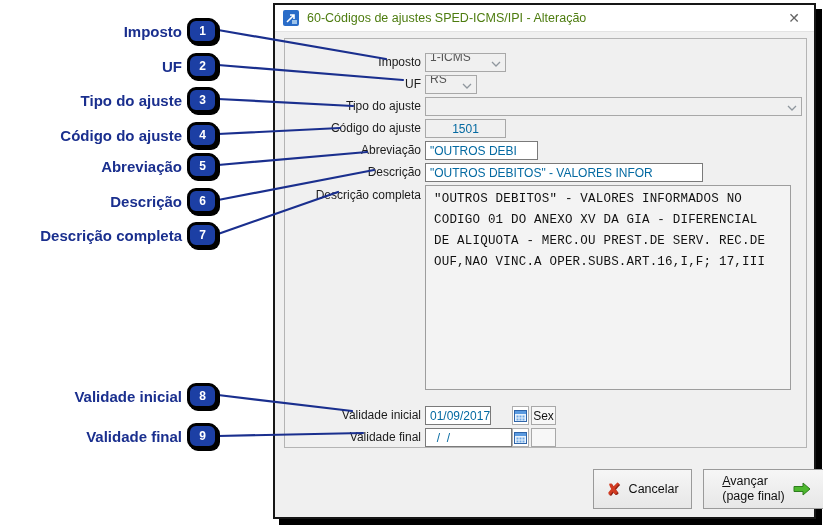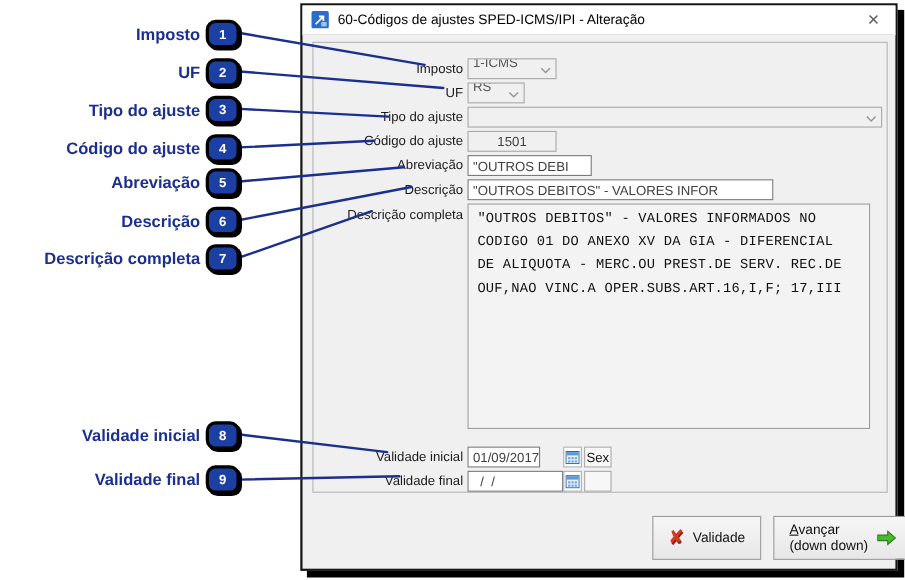--- a/index.html
+++ b/index.html
@@ -28,21 +28,21 @@
   .dialog {
     position:absolute; left:273px; top:3px; width:539px; height:512px;
     background:#f0f0f0; border:2px solid #161616; box-shadow:6px 6px 0 0 #000;
     z-index:10;
   }
   .titlebar {
     position:absolute; left:0; top:0; width:100%; height:27px; background:#fff;
     border-bottom:1px solid #e3e3e3; display:flex; align-items:center;
     padding:0 8px; box-sizing:border-box; gap:8px;
   }
-  .title-text { font-size:12.5px; color:#000000; flex:1; white-space:nowrap; }
+  .title-text { font-size:12.5px; color:#4d7c0f; flex:1; white-space:nowrap; }
   .close-btn { font-size:14px; color:#646464; padding:0 6px; cursor:default; }
 
   .panel {
     position:absolute; left:9px; top:33px; width:523px; height:410px;
     border:1px solid #b4b4b4; box-sizing:border-box;
   }
 
   .flabel {
     position:absolute; right:393px; height:19px; line-height:19px;
     font-size:12px; color:#1c1c1c; white-space:nowrap;
@@ -50,21 +50,21 @@
 
   .combo {
     position:absolute; height:19px; box-sizing:border-box; background:#f0f0f0;
     border:1px solid #a8a8a8; color:#555; font-size:12px;
     display:flex; align-items:center; padding:0 18px 12px 4px; white-space:nowrap; overflow:hidden;
   }
   .combo .chev { position:absolute; right:4px; top:7px; line-height:0; }
 
   .tinput {
     position:absolute; height:19px; box-sizing:border-box; background:#fff;
-    border:1px solid #7a7a7a; color:#404040; font-size:12px;
+    border:1px solid #7a7a7a; color:#0369a1; font-size:12px;
     display:flex; align-items:center; padding:0 4px; white-space:pre; overflow:hidden;
   }
   .tinput.dis { background:#f0f0f0; border:1px solid #a8a8a8; justify-content:center; }
 
   .textarea {
     position:absolute; left:150px; top:180px; width:366px; height:205px;
     box-sizing:border-box; background:#f3f3f3; border:1px solid #9d9d9d;
     font-family:"Liberation Mono", monospace; font-size:12.5px; line-height:21px;
     letter-spacing:0.2px; color:#111; padding:3px 8px; white-space:pre-wrap;
   }
@@ -245,26 +245,26 @@
           <rect x="8.5" y="6.5" width="2" height="2" fill="#6ea7e4"></rect>
         <rect x="2.5" y="9.5" width="2" height="2" fill="#6ea7e4"></rect>
           <rect x="5.5" y="9.5" width="2" height="2" fill="#6ea7e4"></rect>
           <rect x="8.5" y="9.5" width="2" height="2" fill="#6ea7e4"></rect>
       </svg>
     </div>
     <div class="daybox" style="left:256px;top:423px"></div>
 
     <div class="btn" style="left:318px;top:464px;width:99px;height:40px">
       <span class="xicon">✘</span>
-      <span>Validade</span>
+      <span>Cancelar</span>
     </div>
     <div class="btn" style="left:428px;top:464px;width:127px;height:40px">
       <span class="avtext">
         <span class="l1">Avançar</span>
-        <span class="l2">(down down)</span>
+        <span class="l2">(page final)</span>
       </span>
       <svg width="18" height="14" viewBox="0 0 18 14">
         <path d="M1 4.5 h9 V1 l7 6 -7 6 V9.5 h-9 z" fill="#4db82e" stroke="#2e7d1e" stroke-width="1"></path>
       </svg>
     </div>
 
   </div>
 </div>
 
 </body></html>

